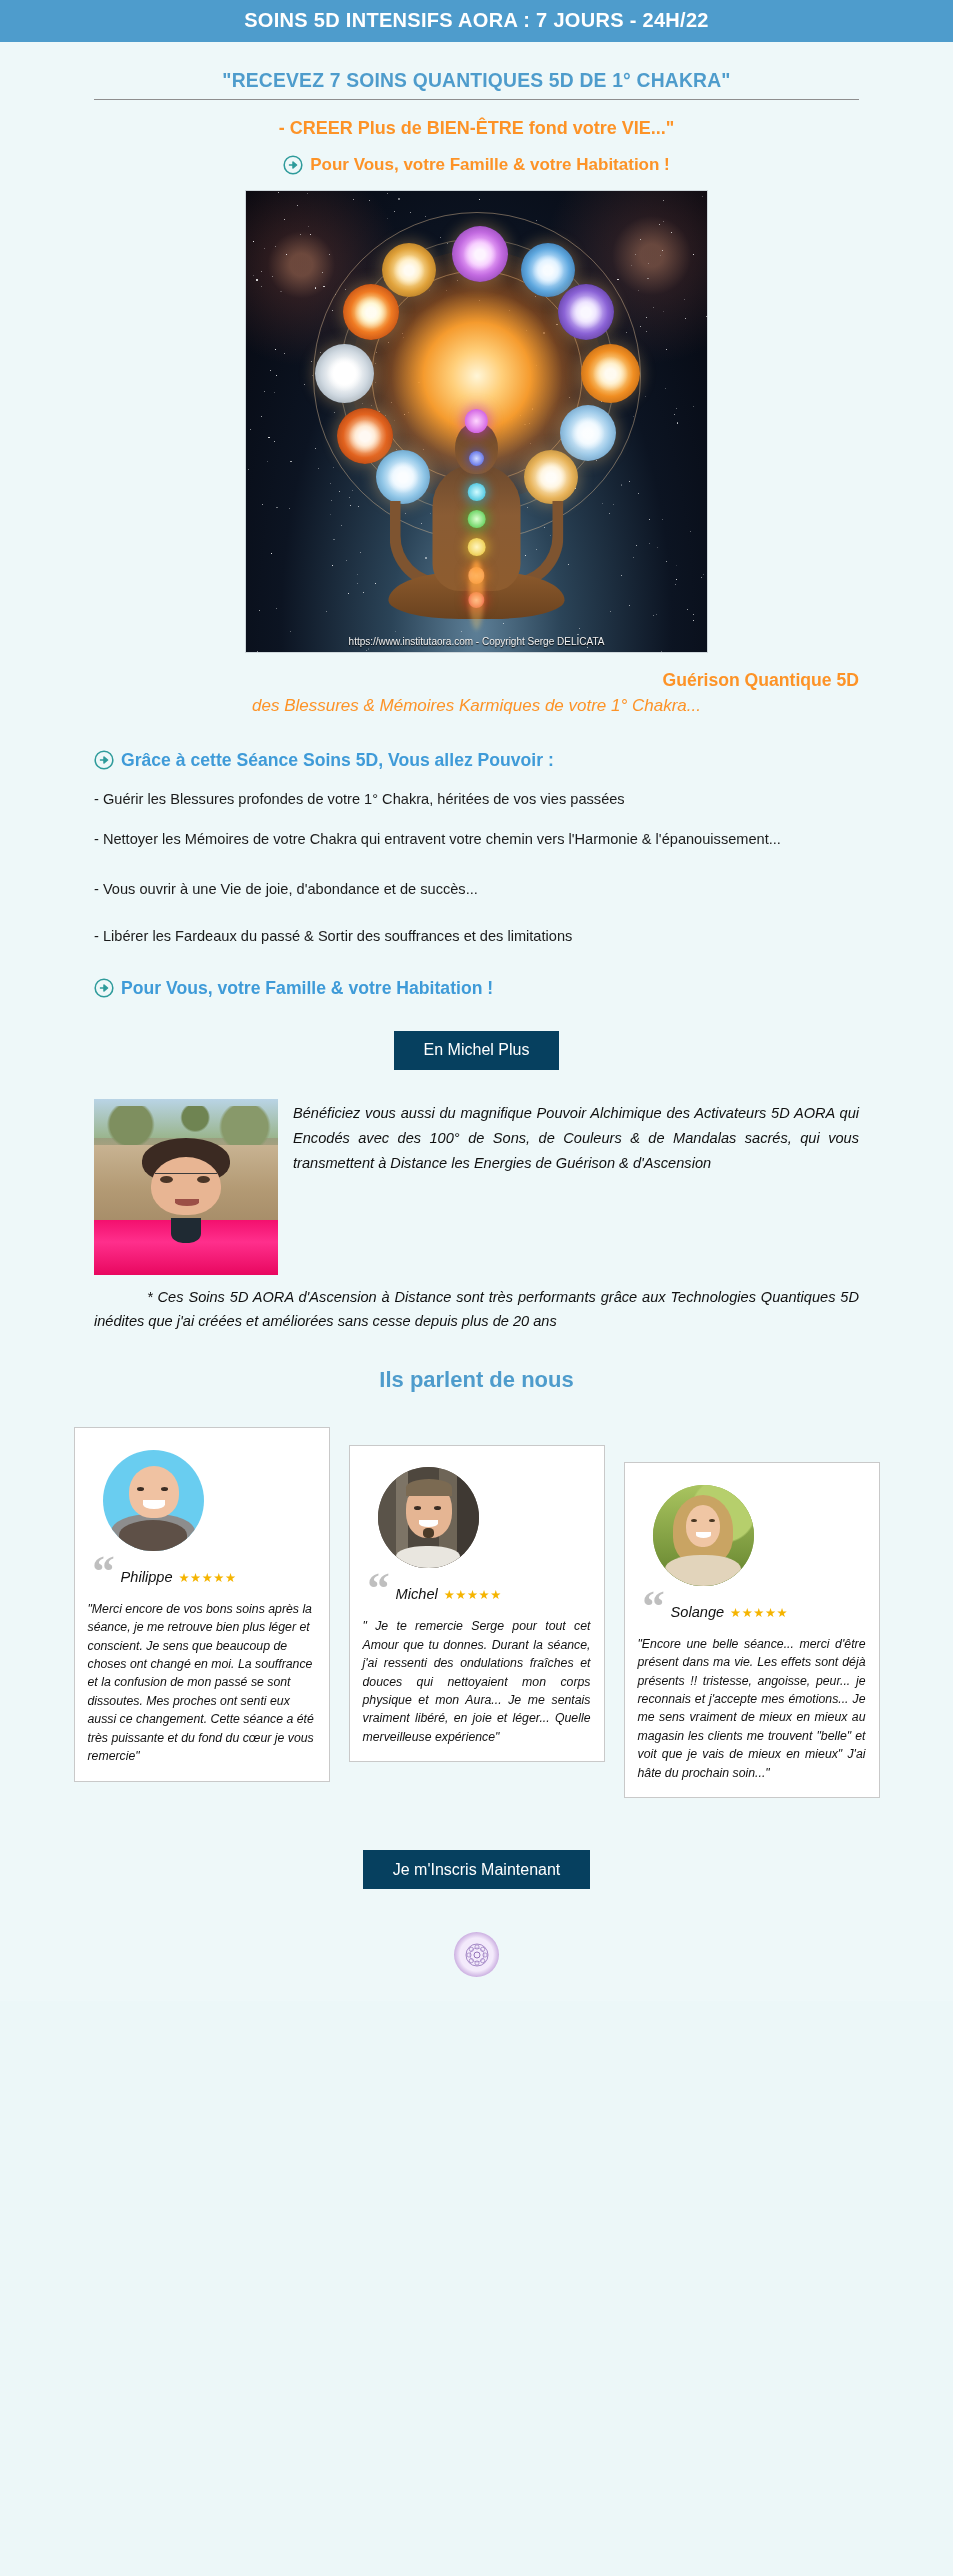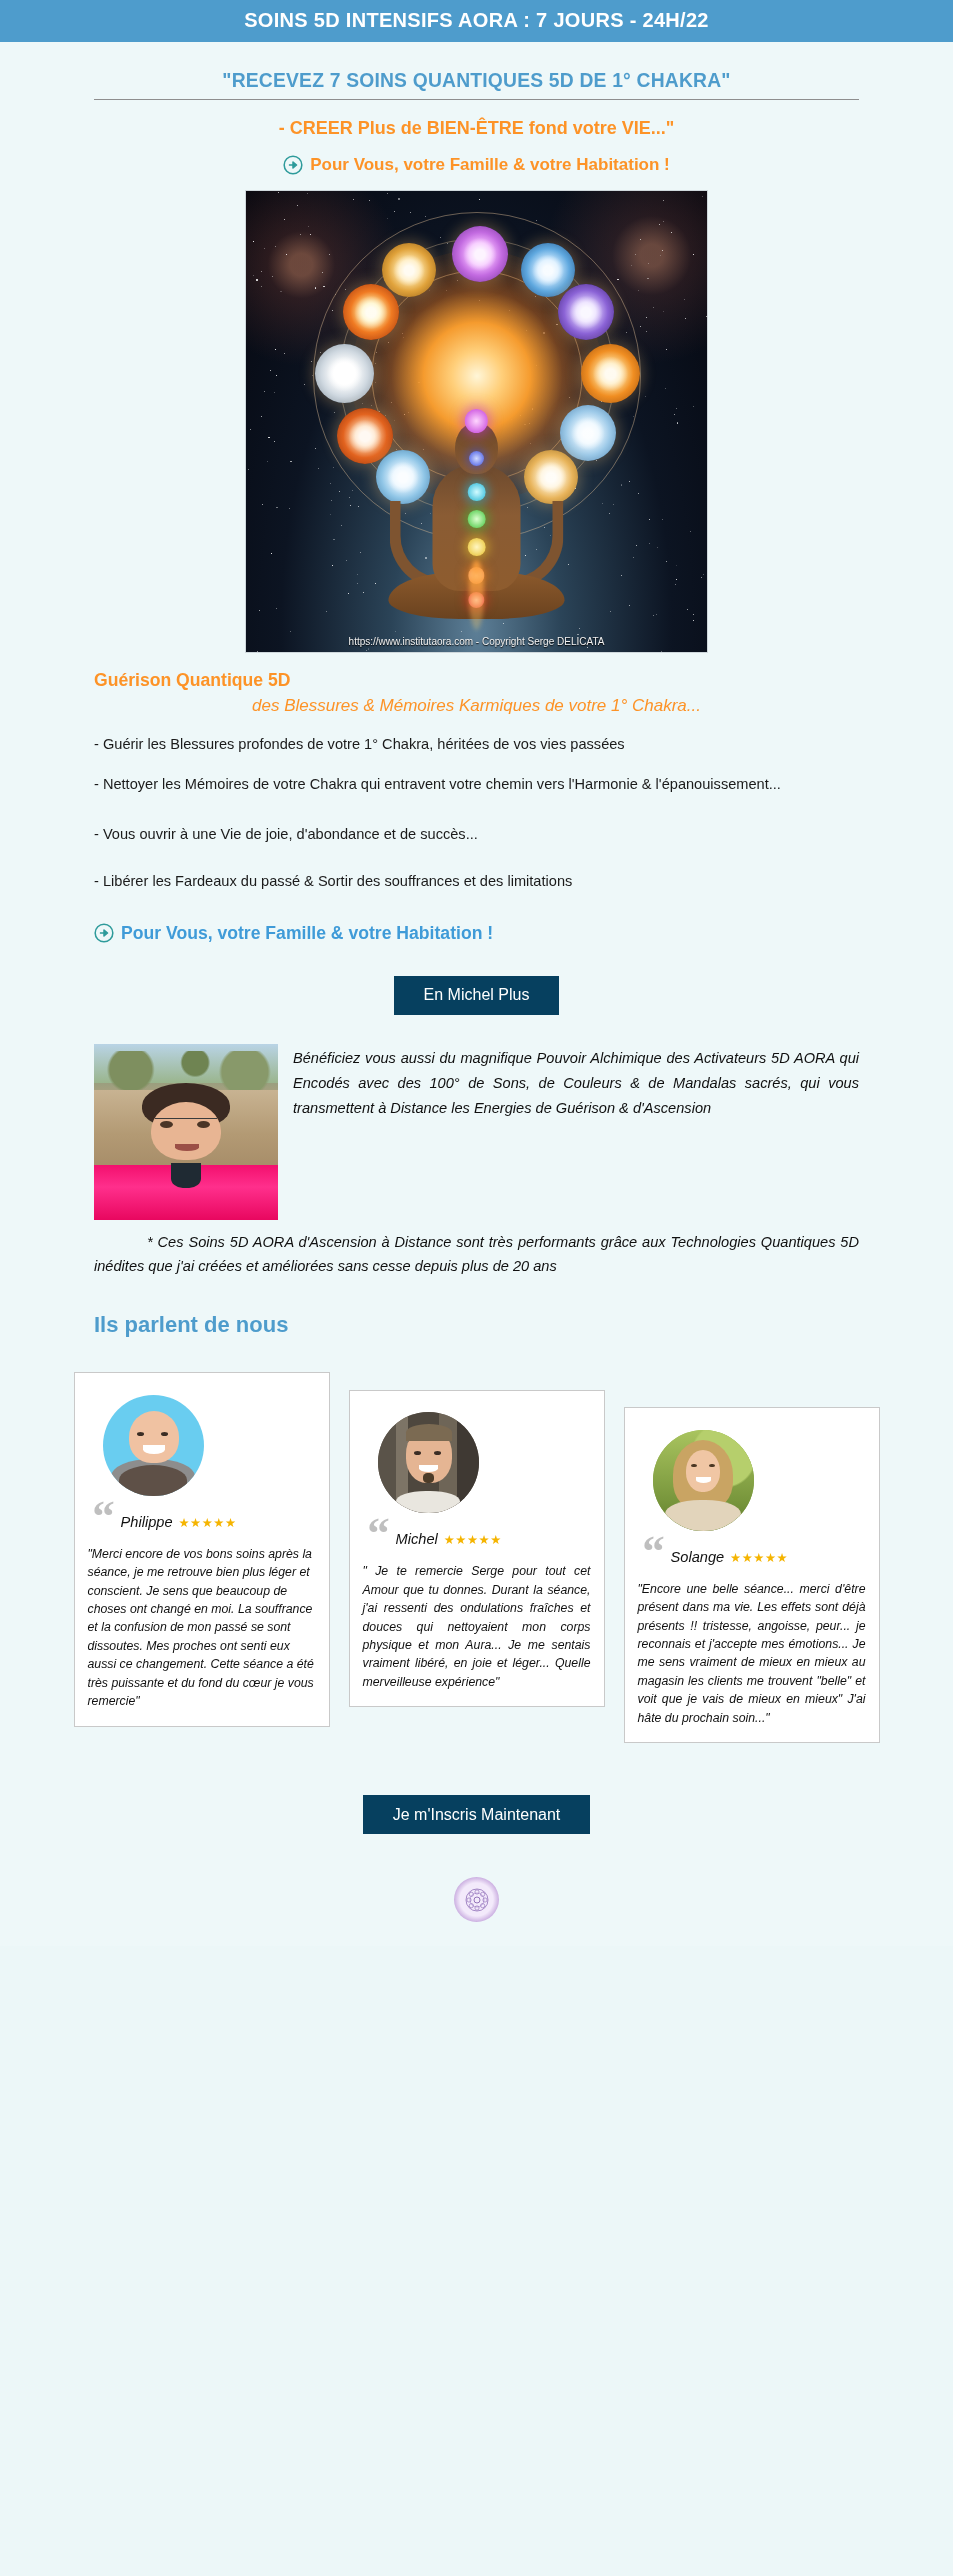--- a/index.html
+++ b/index.html
@@ -137,21 +137,21 @@
   }
   .hero-caption {
     position:absolute; left:0; right:0; bottom:5.9px;
     text-align:center; color:#f2f2f2; font-size:10px;
     font-family:"Liberation Sans", sans-serif;
     text-shadow:0 0.6px 1.2px #000;
   }
 
   
   .img-cap-1 {
-    text-align:left; color:#fd9327; font-size:17.6px; font-weight:bold;
+    text-align:right; color:#fd9327; font-size:17.6px; font-weight:bold;
     margin-top:16.4px;
   }
   .img-cap-2 {
     text-align:center; color:#fd9327; font-size:17px; font-style:italic;
     margin-top:4.7px;
   }
 
   
   .benefit {
     color:#1b1b1b; font-size:14.6px; line-height:1.55;
@@ -195,21 +195,21 @@
     color:#101010; font-size:14.6px; line-height:1.7; font-style:italic;
     text-align:justify; padding-top:2.3px;
   }
   .author-note {
     color:#101010; font-size:14.6px; line-height:1.65; font-style:italic;
     text-align:justify; margin-top:10.5px; text-indent:53px;
   }
 
   
   .testimonial-title {
-    color:#4e9ccc; font-size:22px; font-weight:bold;
+    text-align:center; color:#4e9ccc; font-size:22px; font-weight:bold;
     margin-top:34px;
   }
   .cards {
     display:flex; justify-content:center; gap:19px; margin-top:34px;
     align-items:flex-start;
   }
   .card {
     width:256px; background:#ffffff; border:0.6px solid #c9c9c9;
     padding:13px 13px 15px 13px;
   }
@@ -599,20 +599,29 @@
           <div class="pillar"></div>
         </div>
 
         <div class="hero-caption">https://www.institutaora.com - Copyright Serge DELICATA</div>
       </div>
     </div>
 
     <div class="img-cap-1">Guérison Quantique 5D</div>
     <div class="img-cap-2">des Blessures &amp; Mémoires Karmiques de votre 1° Chakra...</div>
 
+    <div class="arrow-line left" style="margin-top:34px;">
+      <span class="arrow-icon">
+        <svg viewBox="0 0 34 34" width="20" height="20">
+          <circle cx="17" cy="17" r="15" fill="none" stroke="#2e9b9b" stroke-width="2.6"></circle>
+          <path d="M10 17 H21 M17 12 L23 17 L17 22 Z" fill="#2e9b9b" stroke="#2e9b9b" stroke-width="2.6" stroke-linejoin="round"></path>
+        </svg>
+      </span>
+      <span class="arrow-text-blue">Grâce à cette Séance Soins 5D, Vous allez Pouvoir :</span>
+    </div>
 
     <div class="benefit nojust">- Guérir les Blessures profondes de votre 1° Chakra, héritées de vos vies passées</div>
     <div class="benefit">- Nettoyer les Mémoires de votre Chakra qui entravent votre chemin vers l'Harmonie &amp; l'épanouissement...</div>
     <div class="benefit nojust" style="margin-top:27px;">- Vous ouvrir à une Vie de joie, d'abondance et de succès...</div>
     <div class="benefit nojust" style="margin-top:24.6px;">- Libérer les Fardeaux du passé &amp; Sortir des souffrances et des limitations</div>
 
     <div class="arrow-line left" style="margin-top:30px;">
       <span class="arrow-icon">
         <svg viewBox="0 0 34 34" width="20" height="20">
           <circle cx="17" cy="17" r="15" fill="none" stroke="#2e9b9b" stroke-width="2.6"></circle>

